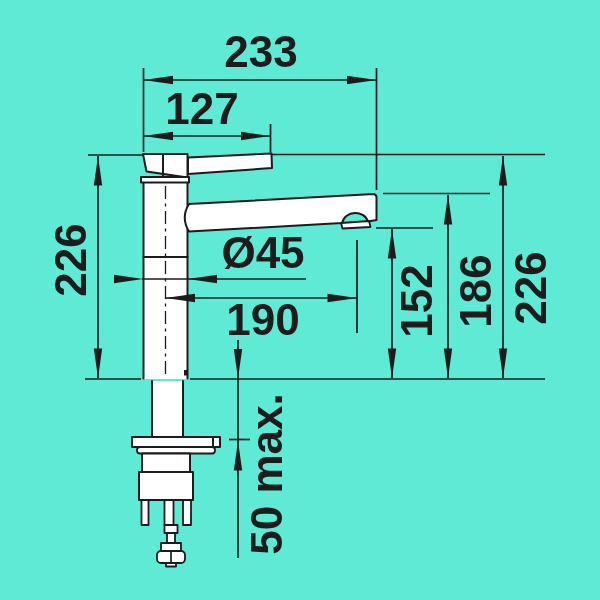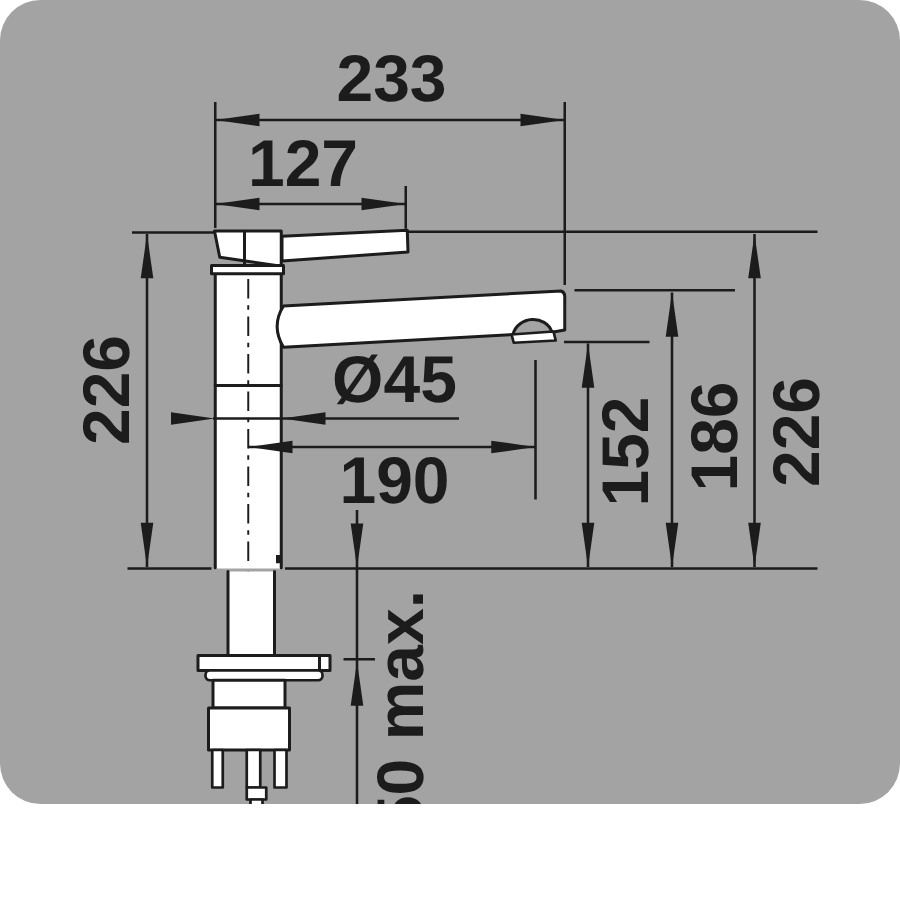--- a/index.html
+++ b/index.html
@@ -1,17 +1,17 @@
 <!DOCTYPE html>
 <html><head>
 <meta charset="utf-8">
 <style>
   html,body{margin:0;padding:0;background:#ffffff;}
-  .stage{position:relative;width:600px;height:536px;background:#a3a3a3;overflow:hidden;
-         font-family:"Liberation Sans",sans-serif;border-radius:27px;}
+  .stage{position:relative;width:600px;height:600px;background:#5eead4;overflow:hidden;
+         font-family:"Liberation Sans",sans-serif;}
   svg{display:block;}
   .dimtext{font-family:"Liberation Sans","DejaVu Sans",sans-serif;
            font-weight:bold;font-size:44px;fill:#1c1c1c;}
   .outline{stroke:#1c1c1c;stroke-width:2;fill:none;stroke-linecap:round;stroke-linejoin:round;}
   .outline-fill{stroke:#1c1c1c;stroke-width:2;fill:#ffffff;stroke-linejoin:round;}
   .thin-fill{stroke:#1c1c1c;stroke-width:1.8;fill:#ffffff;stroke-linejoin:round;}
   .dim{stroke:#1c1c1c;stroke-width:1.7;fill:none;stroke-linecap:butt;}
   .arrow{fill:#1c1c1c;stroke:none;}
   .cline{stroke:#1c1c1c;stroke-width:1.3;fill:none;stroke-dasharray:13 4.5 3 4.5;}
 </style>

